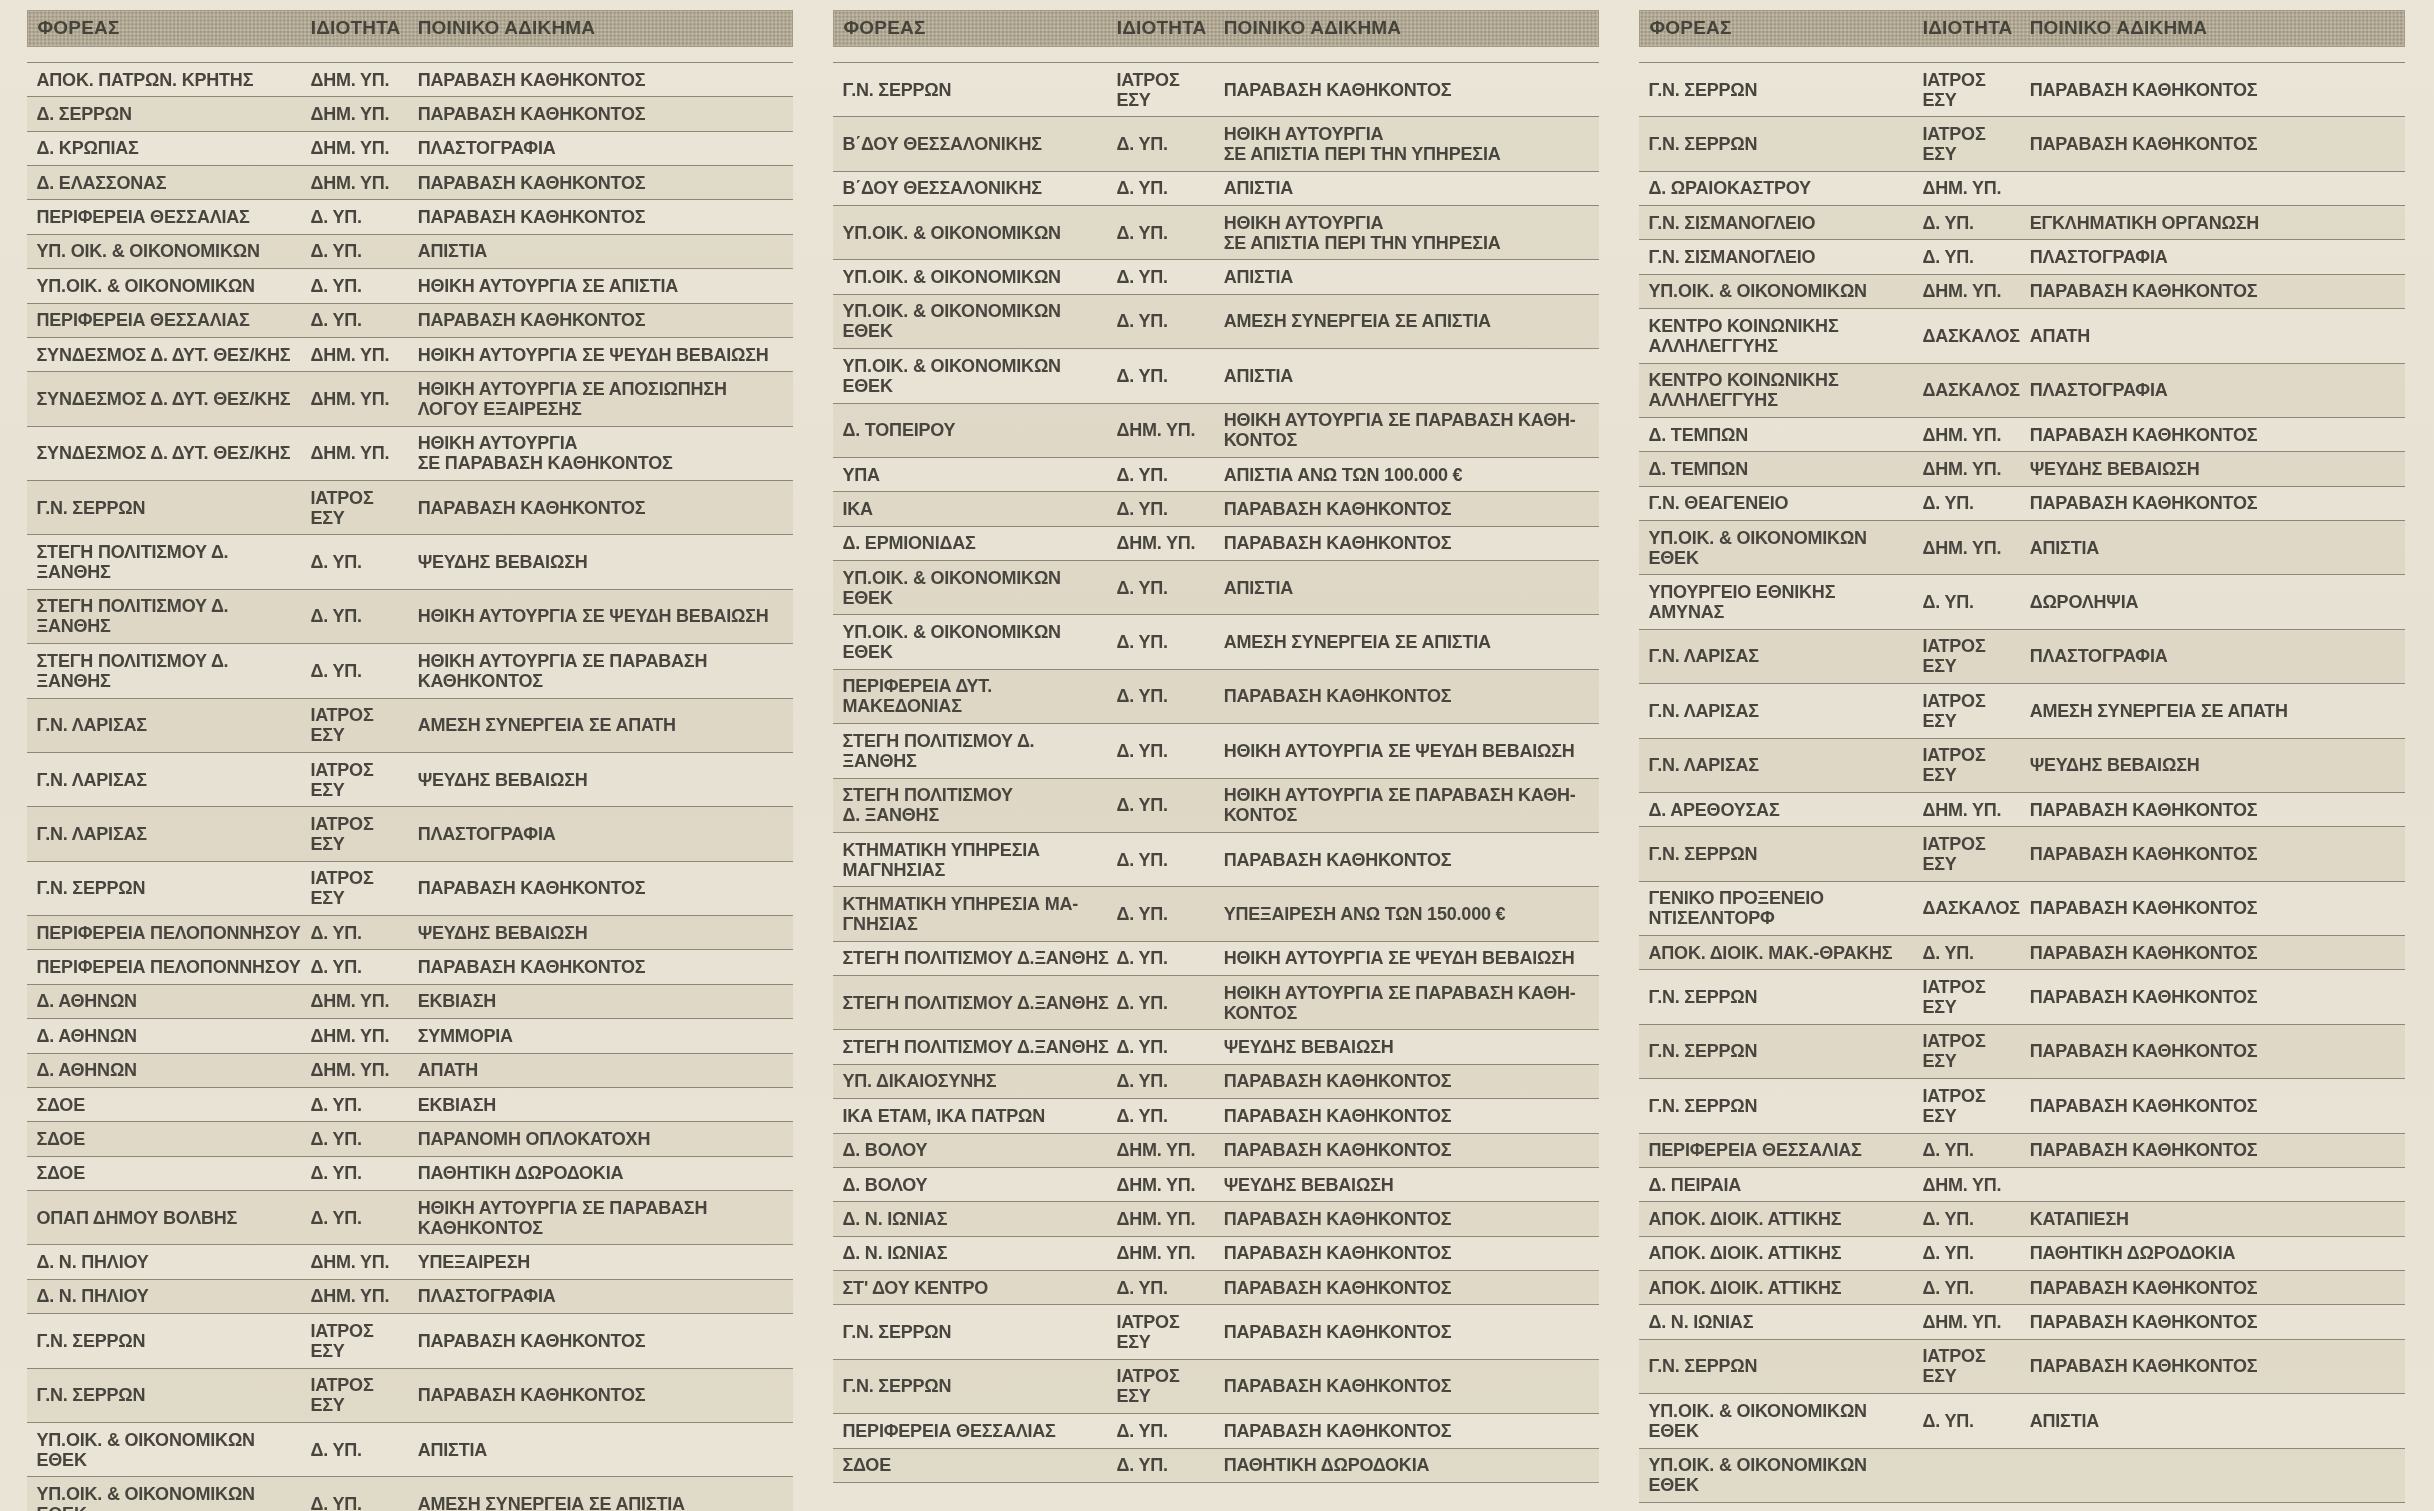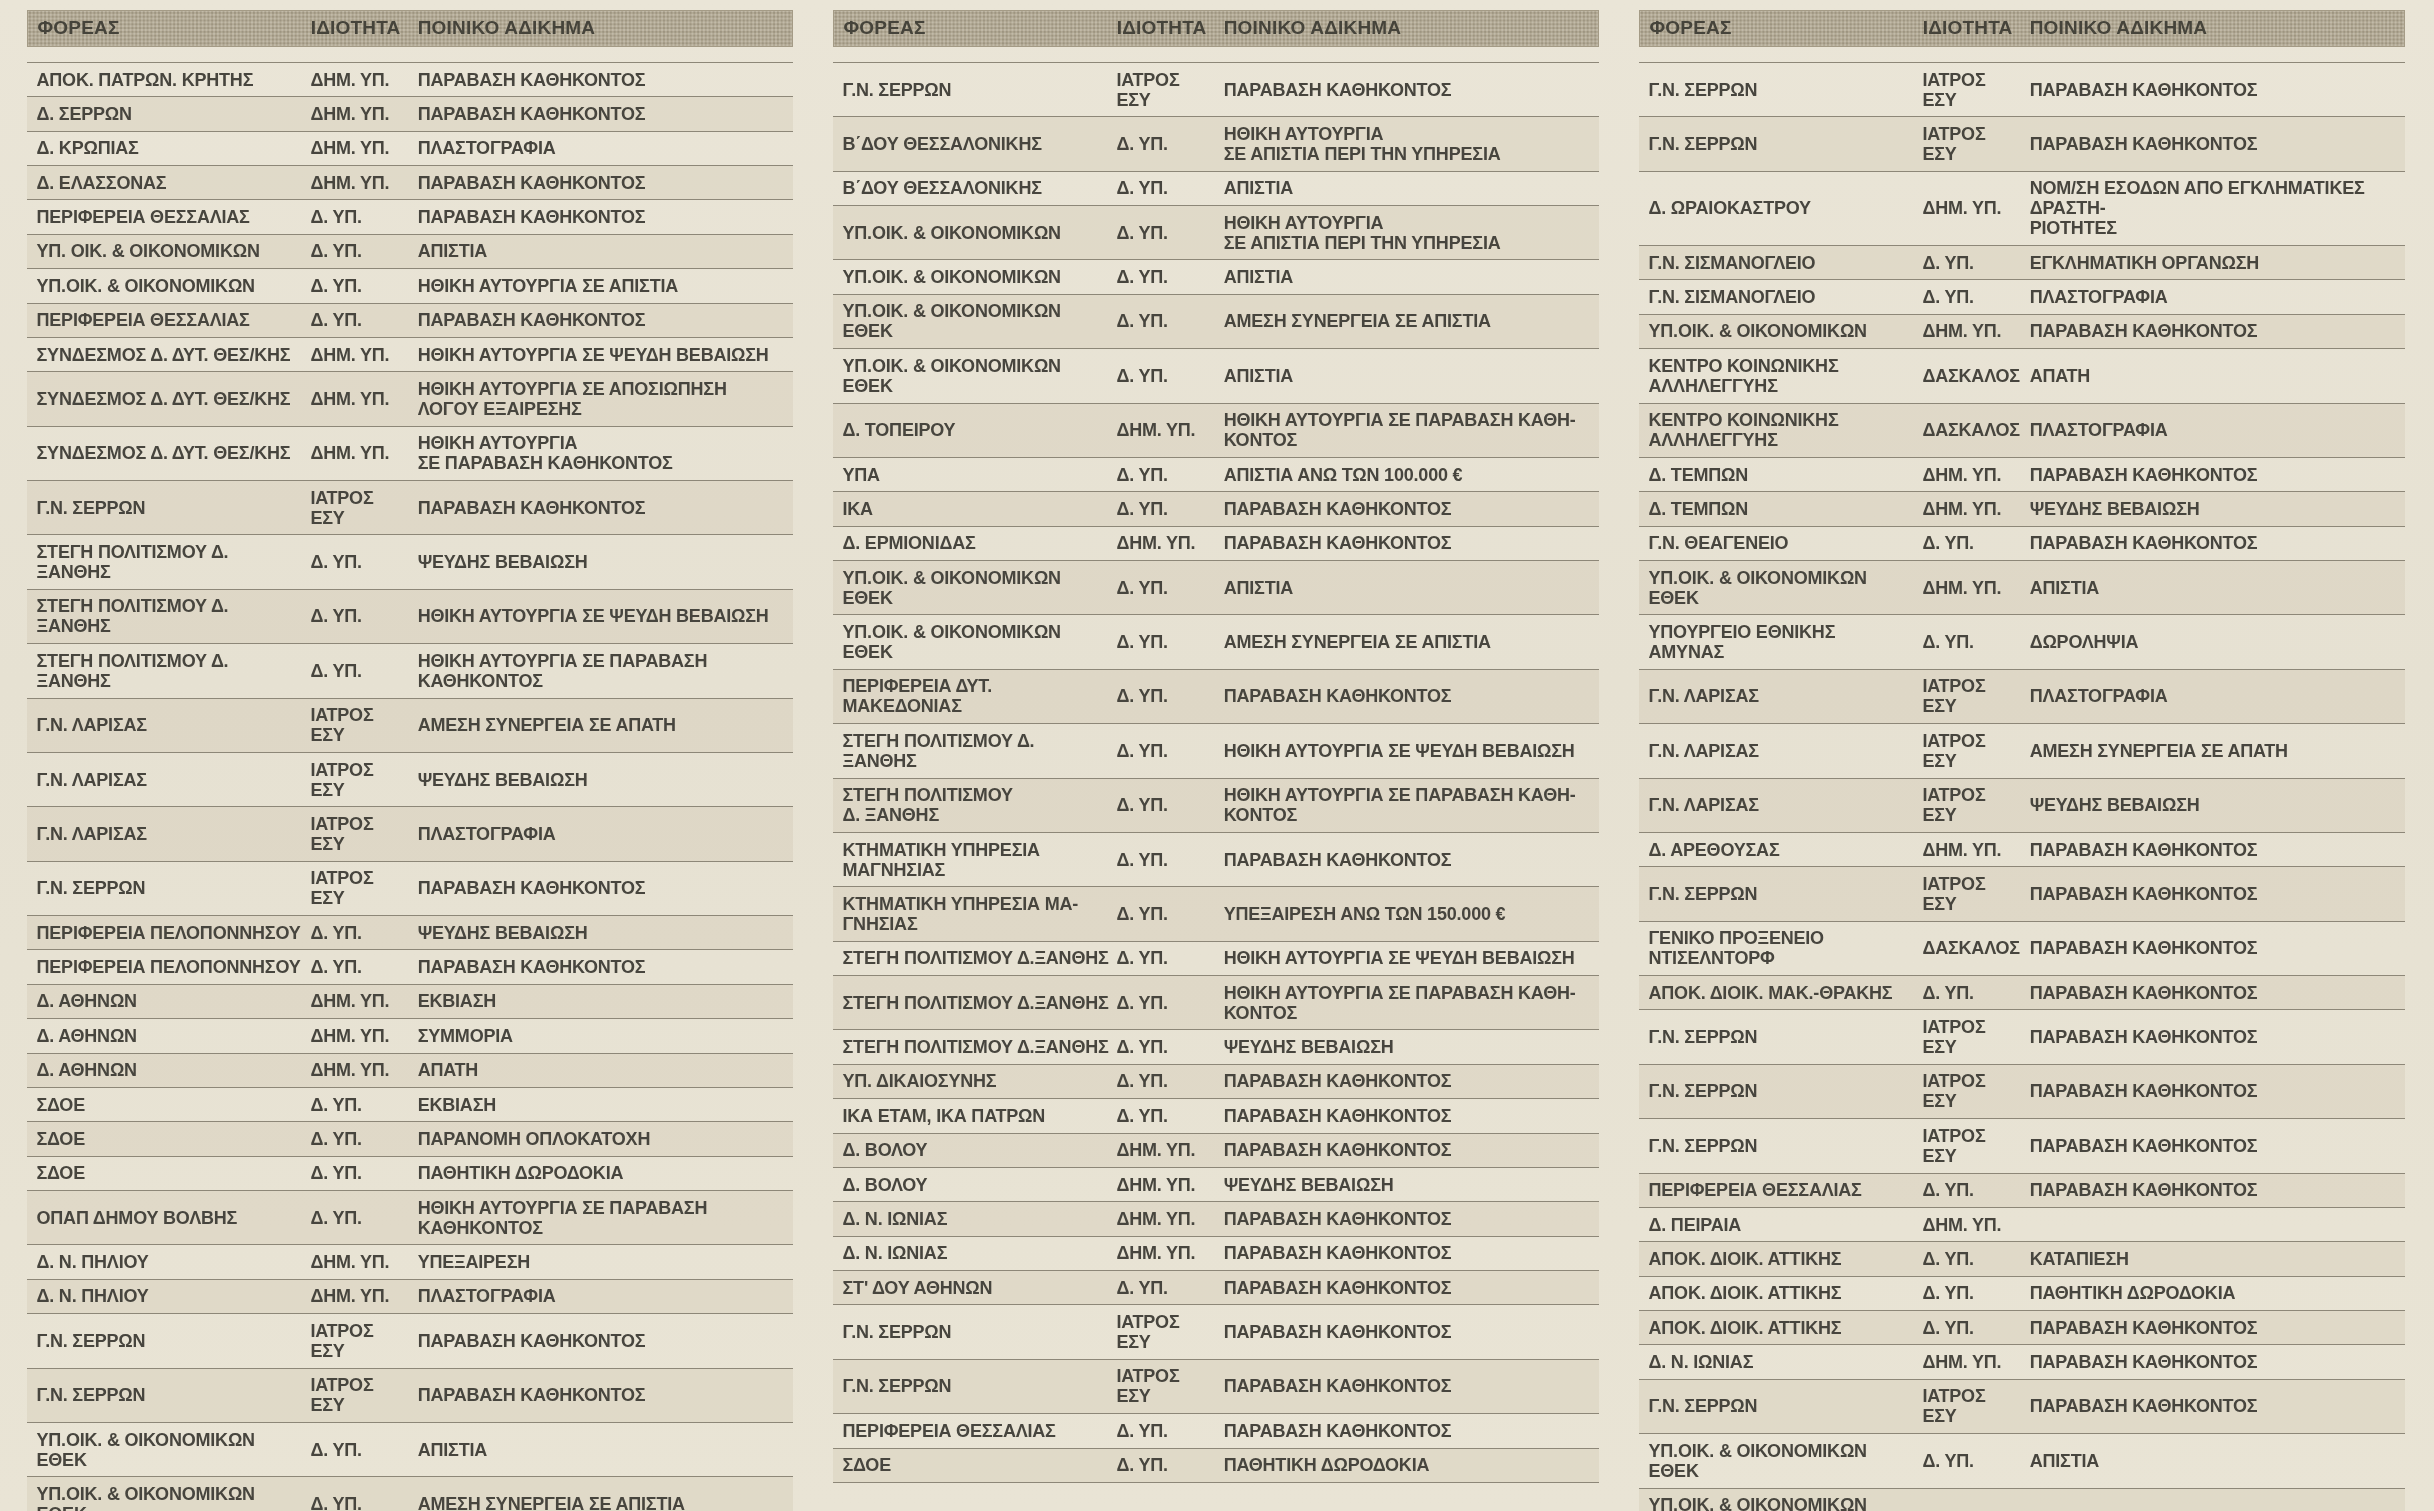--- a/index.html
+++ b/index.html
@@ -397,21 +397,21 @@
           <div class="cell c0">Δ. Ν. ΙΩΝΙΑΣ</div>
           <div class="cell c1">ΔΗΜ. ΥΠ.</div>
           <div class="cell c2">ΠΑΡΑΒΑΣΗ ΚΑΘΗΚΟΝΤΟΣ</div>
         </div>
         <div class="row">
           <div class="cell c0">Δ. Ν. ΙΩΝΙΑΣ</div>
           <div class="cell c1">ΔΗΜ. ΥΠ.</div>
           <div class="cell c2">ΠΑΡΑΒΑΣΗ ΚΑΘΗΚΟΝΤΟΣ</div>
         </div>
         <div class="row">
-          <div class="cell c0">ΣΤ' ΔΟΥ ΑΘΗΝΩΝ</div>
+          <div class="cell c0">ΣΤ' ΔΟΥ ΚΕΝΤΡΟ</div>
           <div class="cell c1">Δ. ΥΠ.</div>
           <div class="cell c2">ΠΑΡΑΒΑΣΗ ΚΑΘΗΚΟΝΤΟΣ</div>
         </div>
         <div class="row">
           <div class="cell c0">Γ.Ν. ΣΕΡΡΩΝ</div>
           <div class="cell c1">ΙΑΤΡΟΣ ΕΣΥ</div>
           <div class="cell c2">ΠΑΡΑΒΑΣΗ ΚΑΘΗΚΟΝΤΟΣ</div>
         </div>
         <div class="row">
           <div class="cell c0">Γ.Ν. ΣΕΡΡΩΝ</div>
@@ -444,22 +444,20 @@
           <div class="cell c2">ΠΑΡΑΒΑΣΗ ΚΑΘΗΚΟΝΤΟΣ</div>
         </div>
         <div class="row">
           <div class="cell c0">Γ.Ν. ΣΕΡΡΩΝ</div>
           <div class="cell c1">ΙΑΤΡΟΣ ΕΣΥ</div>
           <div class="cell c2">ΠΑΡΑΒΑΣΗ ΚΑΘΗΚΟΝΤΟΣ</div>
         </div>
         <div class="row">
           <div class="cell c0">Δ. ΩΡΑΙΟΚΑΣΤΡΟΥ</div>
           <div class="cell c1">ΔΗΜ. ΥΠ.</div>
-          <div class="cell c2">ΝΟΜ/ΣΗ ΕΣΟΔΩΝ ΑΠΟ ΕΓΚΛΗΜΑΤΙΚΕΣ ΔΡΑΣΤΗ-
-ΡΙΟΤΗΤΕΣ</div>
         </div>
         <div class="row">
           <div class="cell c0">Γ.Ν. ΣΙΣΜΑΝΟΓΛΕΙΟ</div>
           <div class="cell c1">Δ. ΥΠ.</div>
           <div class="cell c2">ΕΓΚΛΗΜΑΤΙΚΗ ΟΡΓΑΝΩΣΗ</div>
         </div>
         <div class="row">
           <div class="cell c0">Γ.Ν. ΣΙΣΜΑΝΟΓΛΕΙΟ</div>
           <div class="cell c1">Δ. ΥΠ.</div>
           <div class="cell c2">ΠΛΑΣΤΟΓΡΑΦΙΑ</div>

